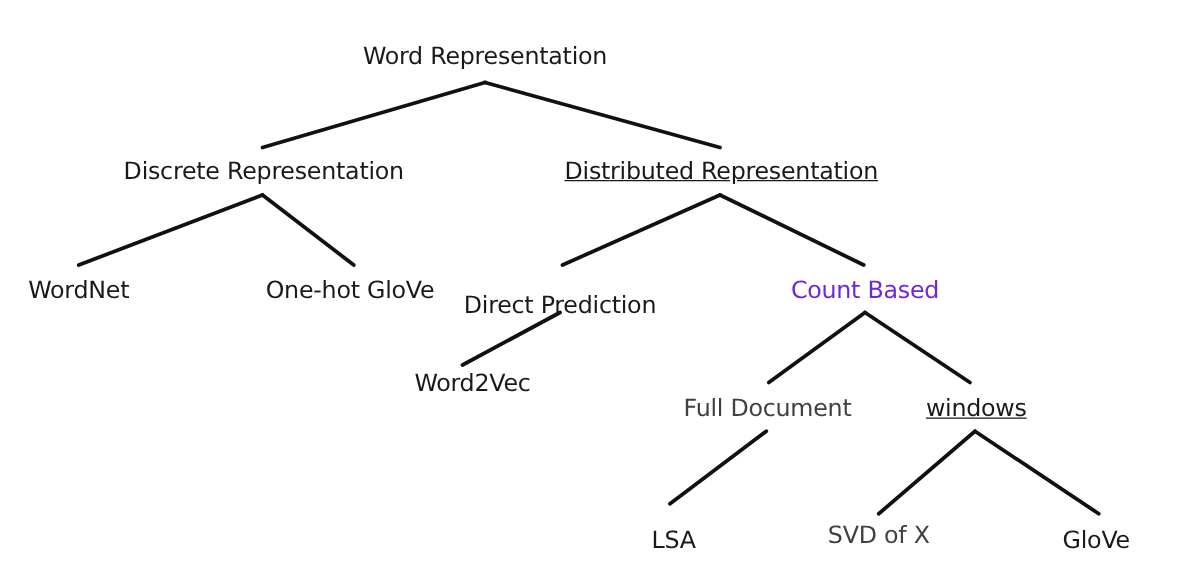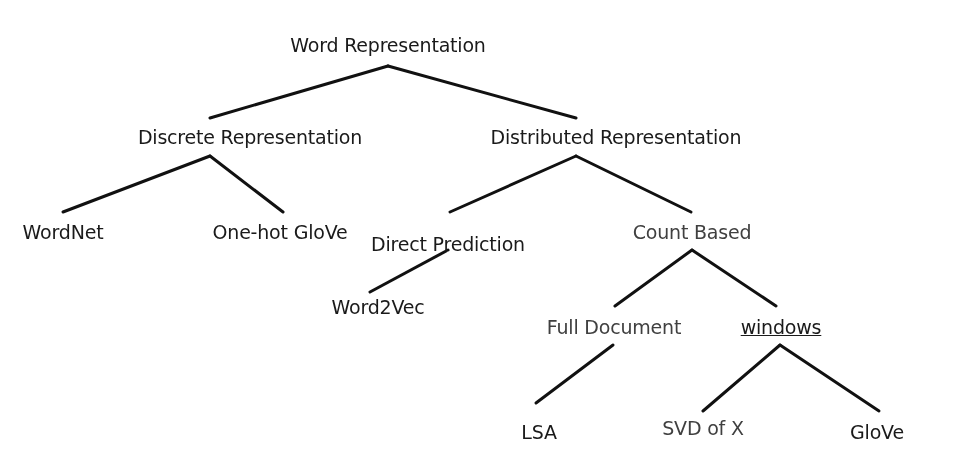--- a/index.html
+++ b/index.html
@@ -31,21 +31,21 @@
     color: #1a1a1a;
     font-family: "DejaVu Sans", "Liberation Sans", sans-serif;
     font-size: 19px;
     line-height: 22px;
     letter-spacing: -0.2px;
     transform: translate(-50%, -50%);
     text-align: center;
     -webkit-font-smoothing: antialiased;
   }
   .level-0 { font-size: 19px; }
-  .level-1 { font-size: 19px; margin-left: 39px; }
+  .level-1 { font-size: 19px; }
   .level-2 { font-size: 19px; }
   .level-3 { font-size: 19px; }
   .level-4 { font-size: 19px; }
 </style>
 </head>
 <body>
 
 <div id="diagram-root">
 
   <svg id="edge-layer" viewBox="0 0 954 461" width="954" height="461" xmlns="http://www.w3.org/2000/svg">
@@ -59,25 +59,25 @@
       <line x1="692" y1="250" x2="615" y2="306" stroke="#111111" stroke-width="3" stroke-linecap="round"></line>
       <line x1="692" y1="250" x2="776" y2="306" stroke="#111111" stroke-width="3" stroke-linecap="round"></line>
       <line x1="613" y1="345" x2="536" y2="403" stroke="#111111" stroke-width="3" stroke-linecap="round"></line>
       <line x1="780" y1="345" x2="703" y2="411" stroke="#111111" stroke-width="3" stroke-linecap="round"></line>
       <line x1="780" y1="345" x2="879" y2="411" stroke="#111111" stroke-width="3" stroke-linecap="round"></line>
     </svg>
 
   <div id="node-layer">
       <div class="tree-node level-0" style="left: 388px; top: 45px; color: rgb(26, 26, 26);">Word Representation</div>
       <div class="tree-node level-1" style="left: 211px; top: 137px; color: rgb(26, 26, 26);">Discrete Representation</div>
-      <div class="tree-node level-1" style="left: 577px; top: 137px; color: rgb(26, 26, 26);">Distributed Representation</div>
+      <div class="tree-node level-1" style="left: 577px; top: 137px; color: rgb(26, 26, 26); text-decoration: underline;">Distributed Representation</div>
       <div class="tree-node level-2" style="left: 63px; top: 232px; color: rgb(26, 26, 26);">WordNet</div>
       <div class="tree-node level-2" style="left: 280px; top: 232px; color: rgb(26, 26, 26);">One-hot GloVe</div>
       <div class="tree-node level-2" style="left: 448px; top: 244px; color: rgb(26, 26, 26);">Direct Prediction</div>
-      <div class="tree-node level-2" style="left: 692px; top: 232px; color: #404040;">Count Based</div>
+      <div class="tree-node level-2" style="left: 692px; top: 232px; color: #6d28d9;">Count Based</div>
       <div class="tree-node level-3" style="left: 378px; top: 307px; color: rgb(26, 26, 26);">Word2Vec</div>
       <div class="tree-node level-3" style="left: 614px; top: 327px; color: #404040;">Full Document</div>
       <div class="tree-node level-3" style="left: 781px; top: 327px; color: rgb(26, 26, 26); text-decoration: underline;">windows</div>
       <div class="tree-node level-4" style="left: 539px; top: 432px; color: rgb(26, 26, 26);">LSA</div>
       <div class="tree-node level-4" style="left: 703px; top: 428px; color: #404040;">SVD of X</div>
       <div class="tree-node level-4" style="left: 877px; top: 432px; color: rgb(26, 26, 26); text-align: center;">GloVe</div>
     </div>
 
 </div>
 

